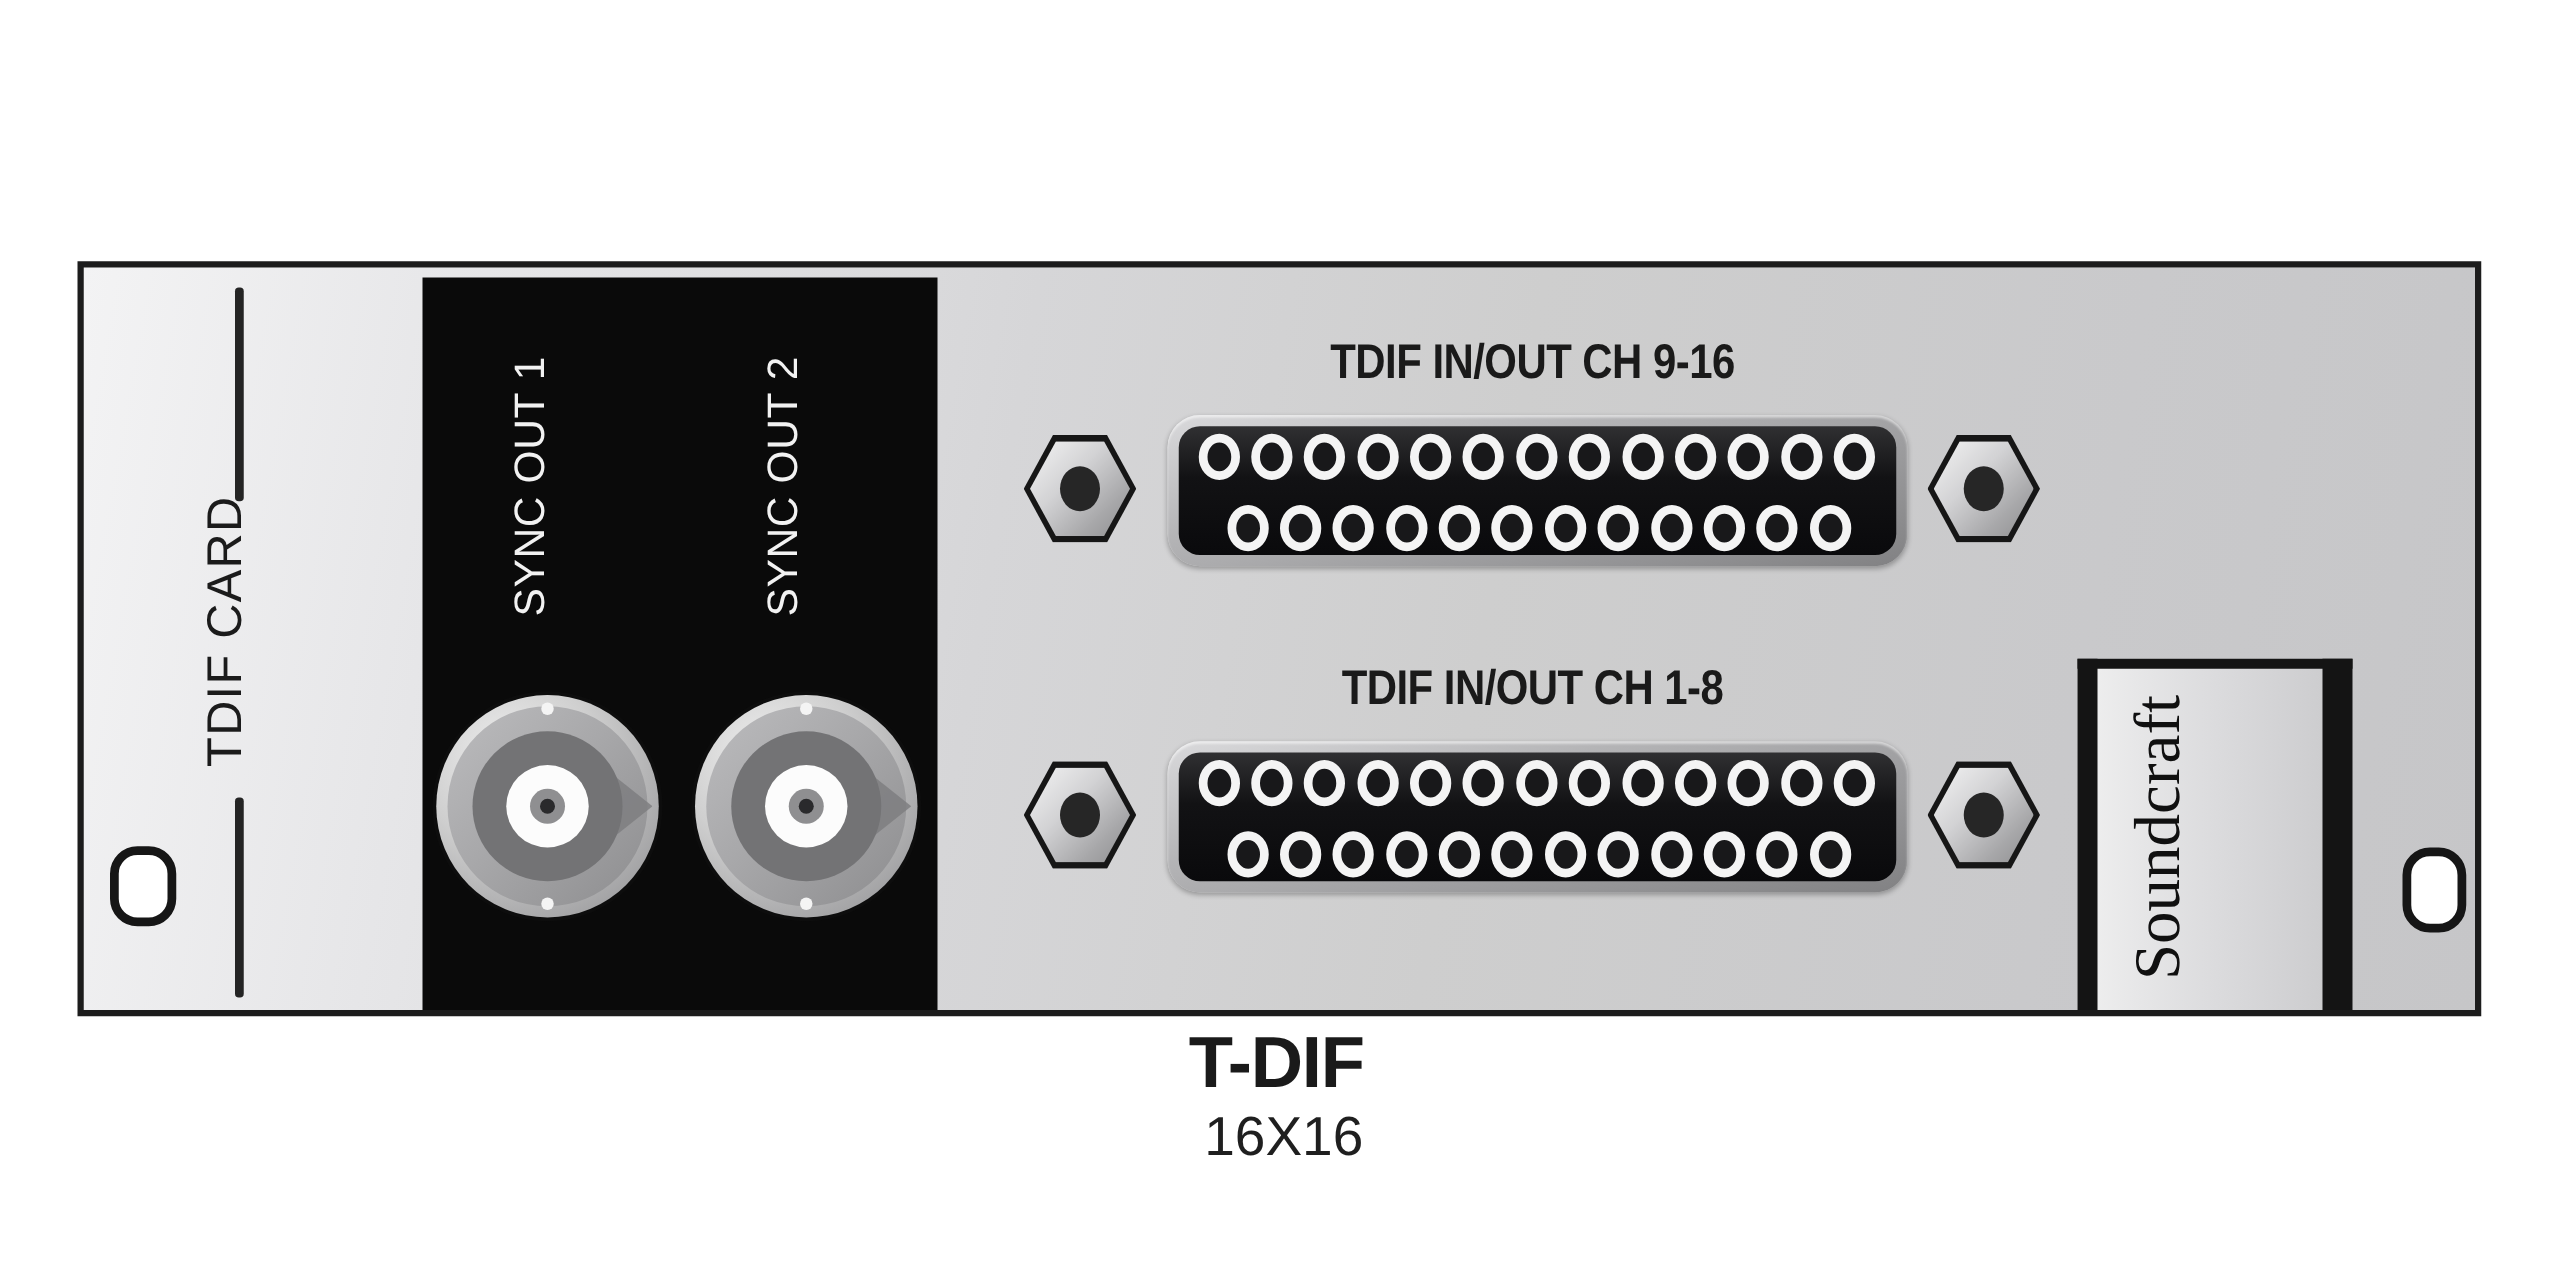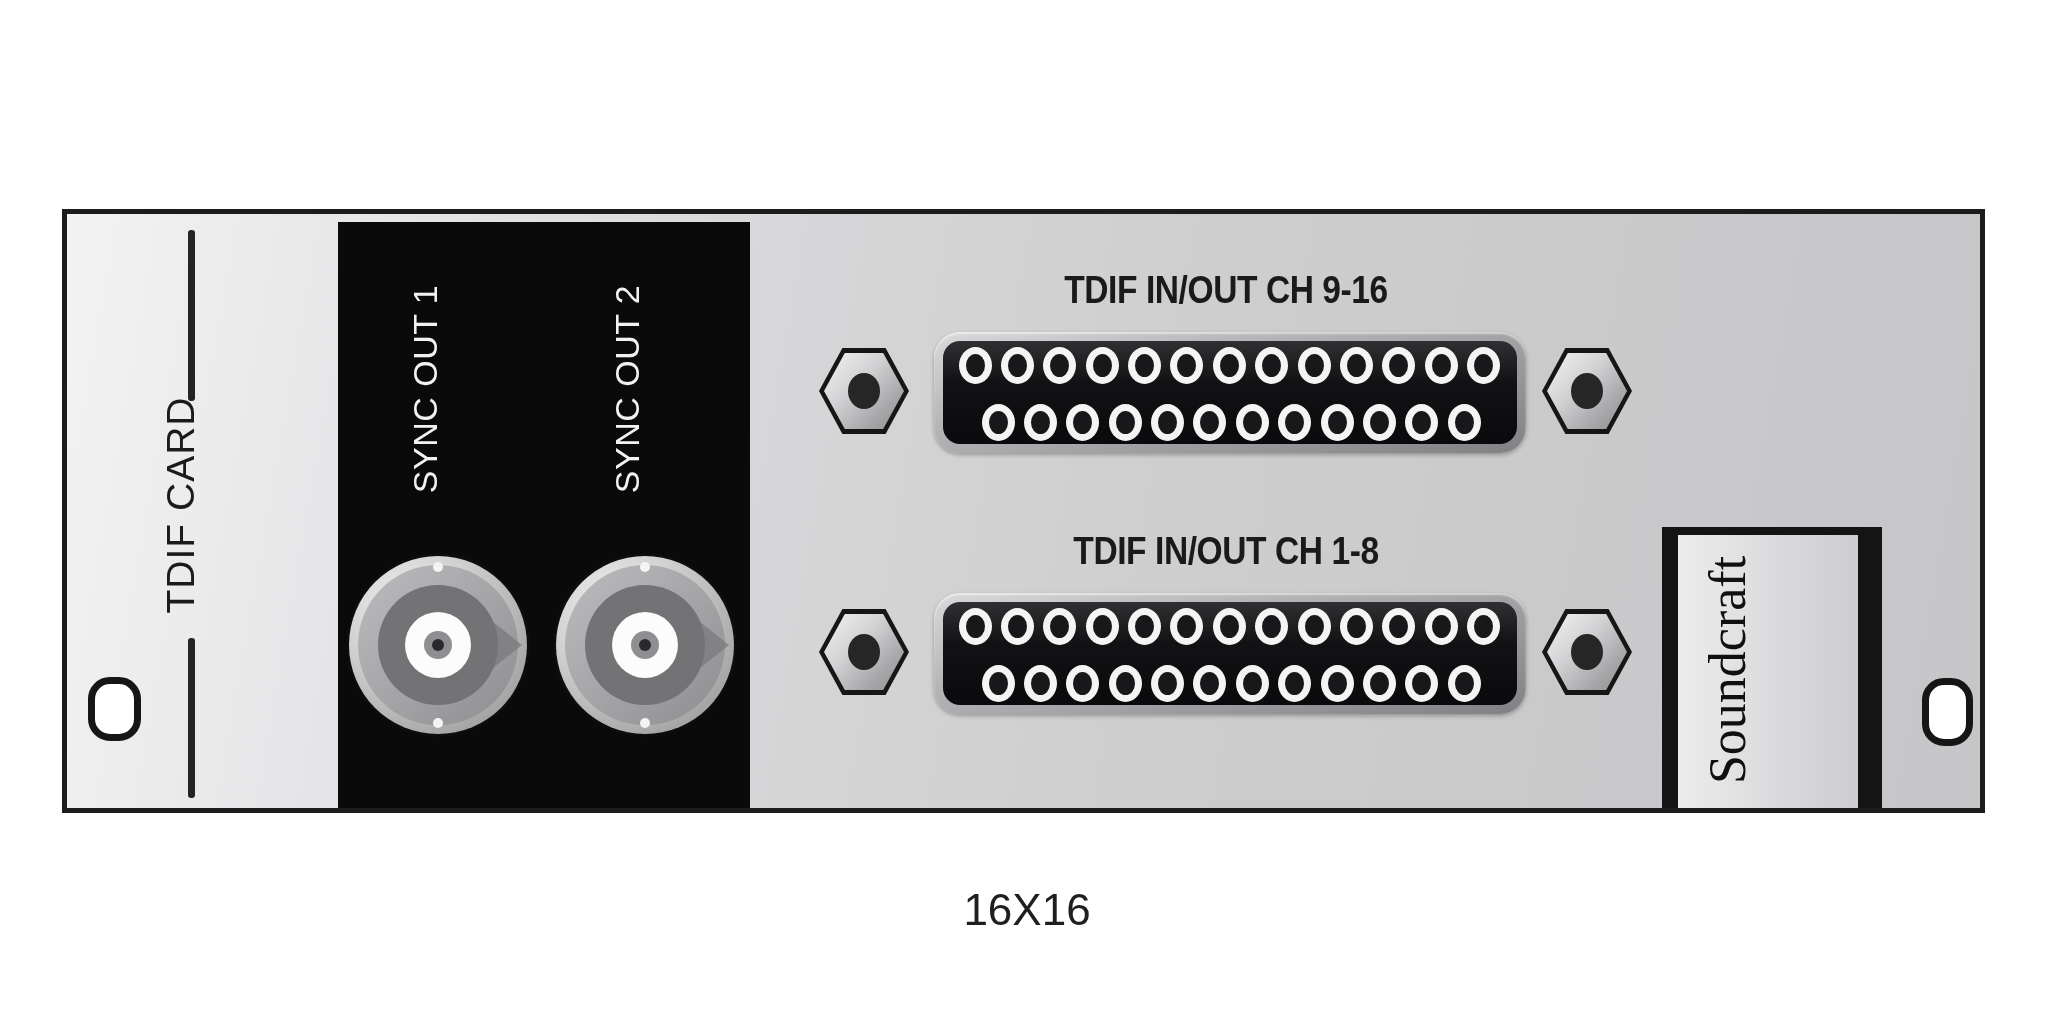--- a/index.html
+++ b/index.html
@@ -227,15 +227,16 @@
       <div class="badge">
         <div class="badge-top-bar"></div>
         <div class="badge-bar badge-bar-l"></div>
         <div class="badge-bar badge-bar-r"></div>
         <div class="vtext brand-text">Soundcraft</div>
       </div>
 
     </div>
   </div>
 
+  <div class="caption-title">T-DIF</div>
   <div class="caption-sub">16X16</div>
 
 </div>
 
 </body></html>

